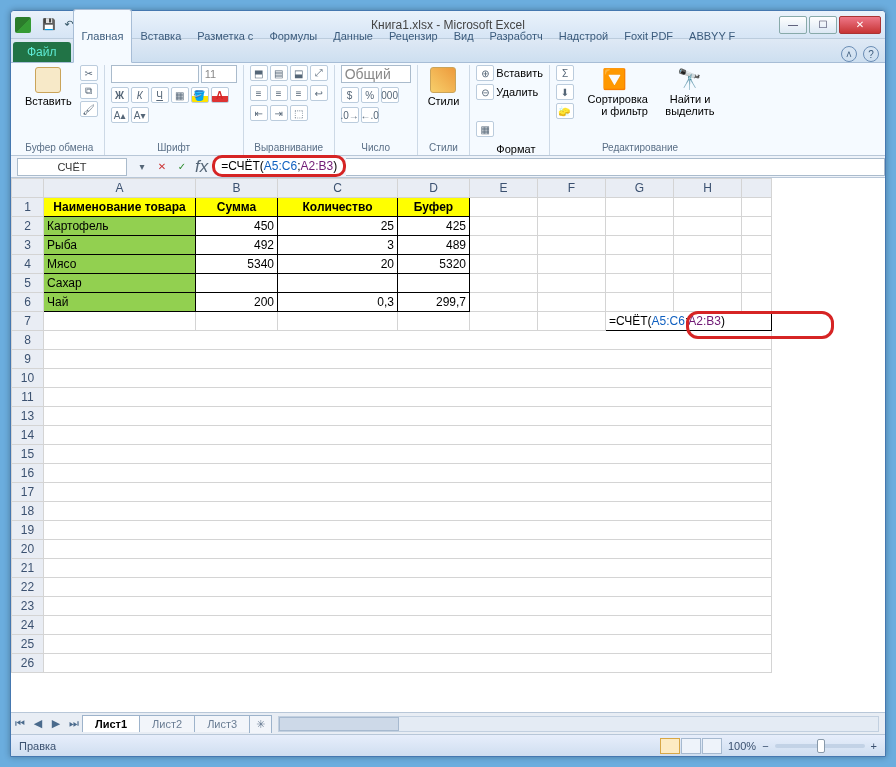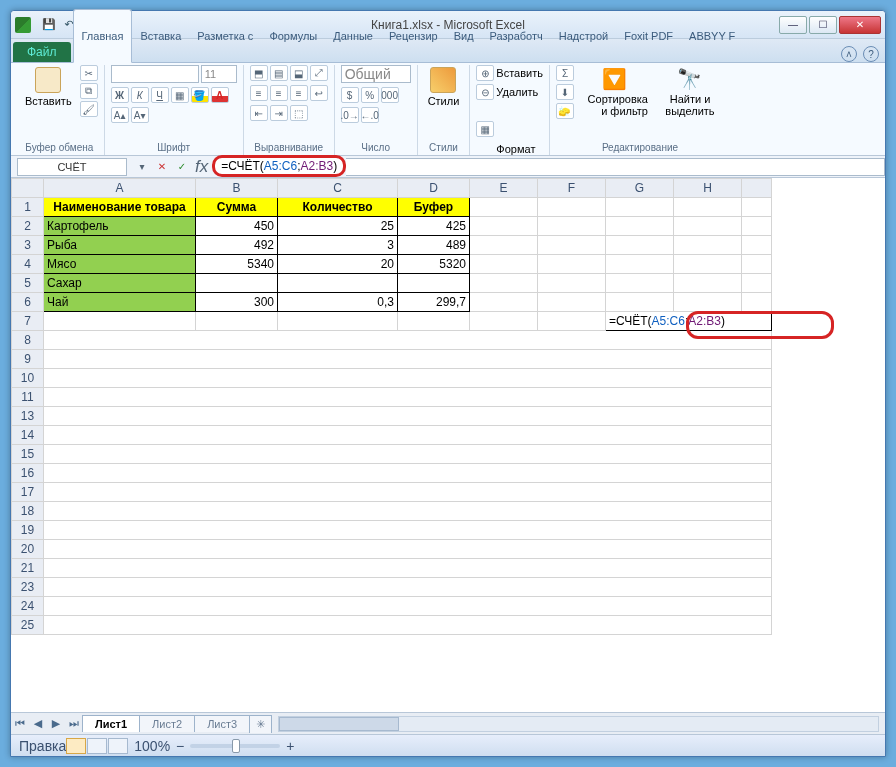--- a/index.html
+++ b/index.html
@@ -48,21 +48,21 @@
 .grid .colN{width:68px;}
 .hdrcell{background:#ffff00!important;font-weight:bold;text-align:center;border:1px solid #000!important;}
 .namecell{background:#92d050!important;border:1px solid #000!important;}
 .datacell{border:1px solid #000!important;text-align:right;}
 .cellG7{position:relative;border:1px solid #000!important;background:#fff;text-align:left;font-size:12px;}
 .annot{position:absolute;border:3px solid #d62424;border-radius:12px;pointer-events:none;}
 .sheetbar{height:22px;background:#e8edf4;border-top:1px solid #b8c7d8;display:flex;align-items:center;font-size:11px;}
 .shtab{padding:2px 12px;border:1px solid #9db3cb;background:#fff;border-bottom:none;margin-left:-1px;cursor:pointer;}
 .shtab.dim{background:#f2f5fa;color:#6a7d94;}
 .shtab.act{font-weight:bold;}
-.status{height:22px;background:linear-gradient(#e7eefb,#cfdef0);border-top:1px solid #b8c7d8;display:flex;align-items:center;font-size:14px;color:#3b5170;padding:0 8px;justify-content:flex-start;}
+.status{height:22px;background:linear-gradient(#e7eefb,#cfdef0);border-top:1px solid #b8c7d8;display:flex;align-items:center;font-size:11px;color:#3b5170;padding:0 8px;justify-content:space-between;}
 .zoom{display:flex;align-items:center;gap:6px;}
 .slider{width:90px;height:4px;background:#c2d2e6;position:relative;border-radius:2px;}
 .slider .th{position:absolute;width:8px;height:14px;background:#fff;border:1px solid #89a;left:42px;top:-5px;border-radius:2px;}
 .fntA{color:#d62424;}
 .rangeA5C6{color:#1060c0;}
 .rangeA2B3{color:#701a75;}
 .help-icons{margin-left:auto;display:flex;gap:6px;align-items:center;padding-right:6px;color:#3b5b7c;}
 .hbtn{width:16px;height:16px;border-radius:50%;border:1px solid #6a8db5;display:flex;align-items:center;justify-content:center;font-size:10px;cursor:pointer;}
 .navbtn{width:18px;height:18px;display:flex;align-items:center;justify-content:center;color:#4a6a8c;cursor:pointer;}
 .hscroll{flex:1;height:16px;background:#e4ebf4;margin:0 6px;border:1px solid #c2d0e0;position:relative;}
@@ -348,21 +348,21 @@
         <td class="datacell"></td>
         <td></td>
             <td></td>
             <td></td>
             <td></td>
             <td></td>
       </tr>
       <tr>
         <td class="rh">6</td>
         <td class="namecell">Чай</td>
-        <td class="datacell">300</td>
+        <td class="datacell">200</td>
         <td class="datacell">0,3</td>
         <td class="datacell">299,7</td>
         <td></td>
             <td></td>
             <td></td>
             <td></td>
             <td></td>
       </tr>
       <tr>
         <td class="rh">7</td>
@@ -423,29 +423,37 @@
           </tr>
       <tr>
             <td class="rh">20</td>
             <td colspan="9"></td>
           </tr>
       <tr>
             <td class="rh">21</td>
             <td colspan="9"></td>
           </tr>
       <tr>
+            <td class="rh">22</td>
+            <td colspan="9"></td>
+          </tr>
+      <tr>
             <td class="rh">23</td>
             <td colspan="9"></td>
           </tr>
       <tr>
             <td class="rh">24</td>
             <td colspan="9"></td>
           </tr>
       <tr>
             <td class="rh">25</td>
+            <td colspan="9"></td>
+          </tr>
+      <tr>
+            <td class="rh">26</td>
             <td colspan="9"></td>
           </tr>
     </tbody>
       </table>
     <div class="annot" style="left:675px;top:133px;width:148px;height:28px;"></div>
   </div>
 
   <div class="sheetbar">
     <div class="navbtn">⏮</div>
     <div class="navbtn">◀</div>

